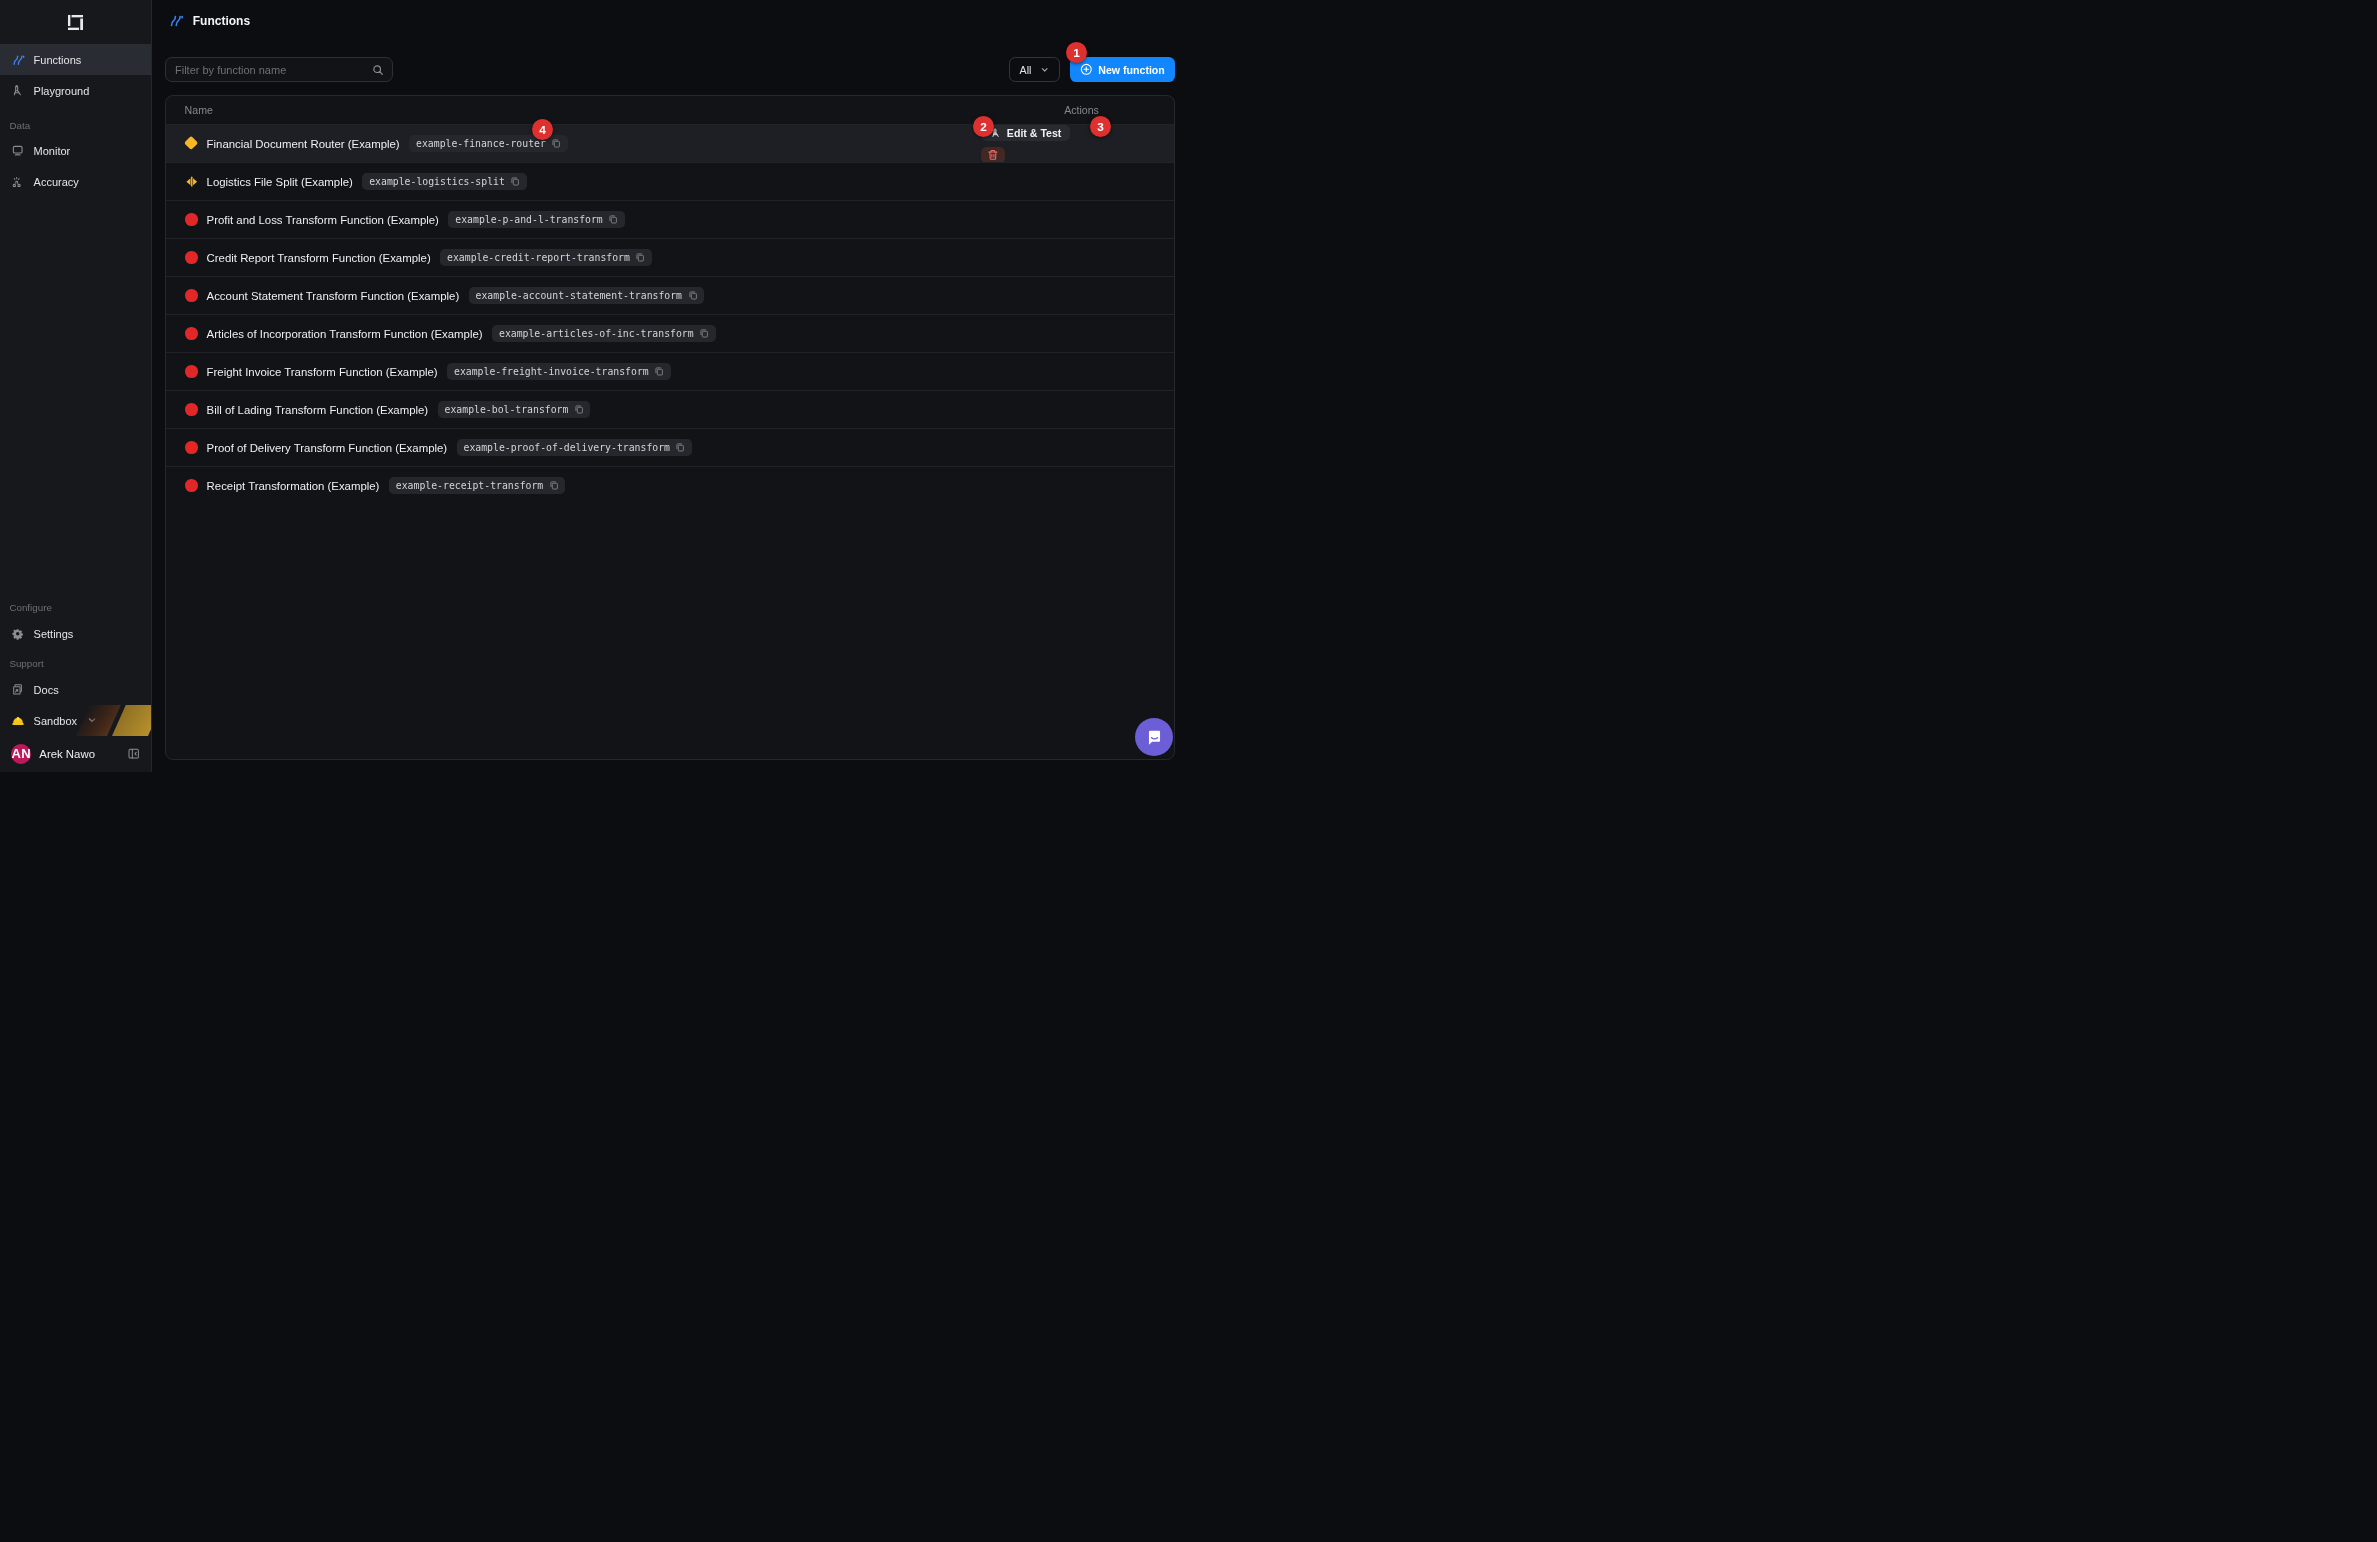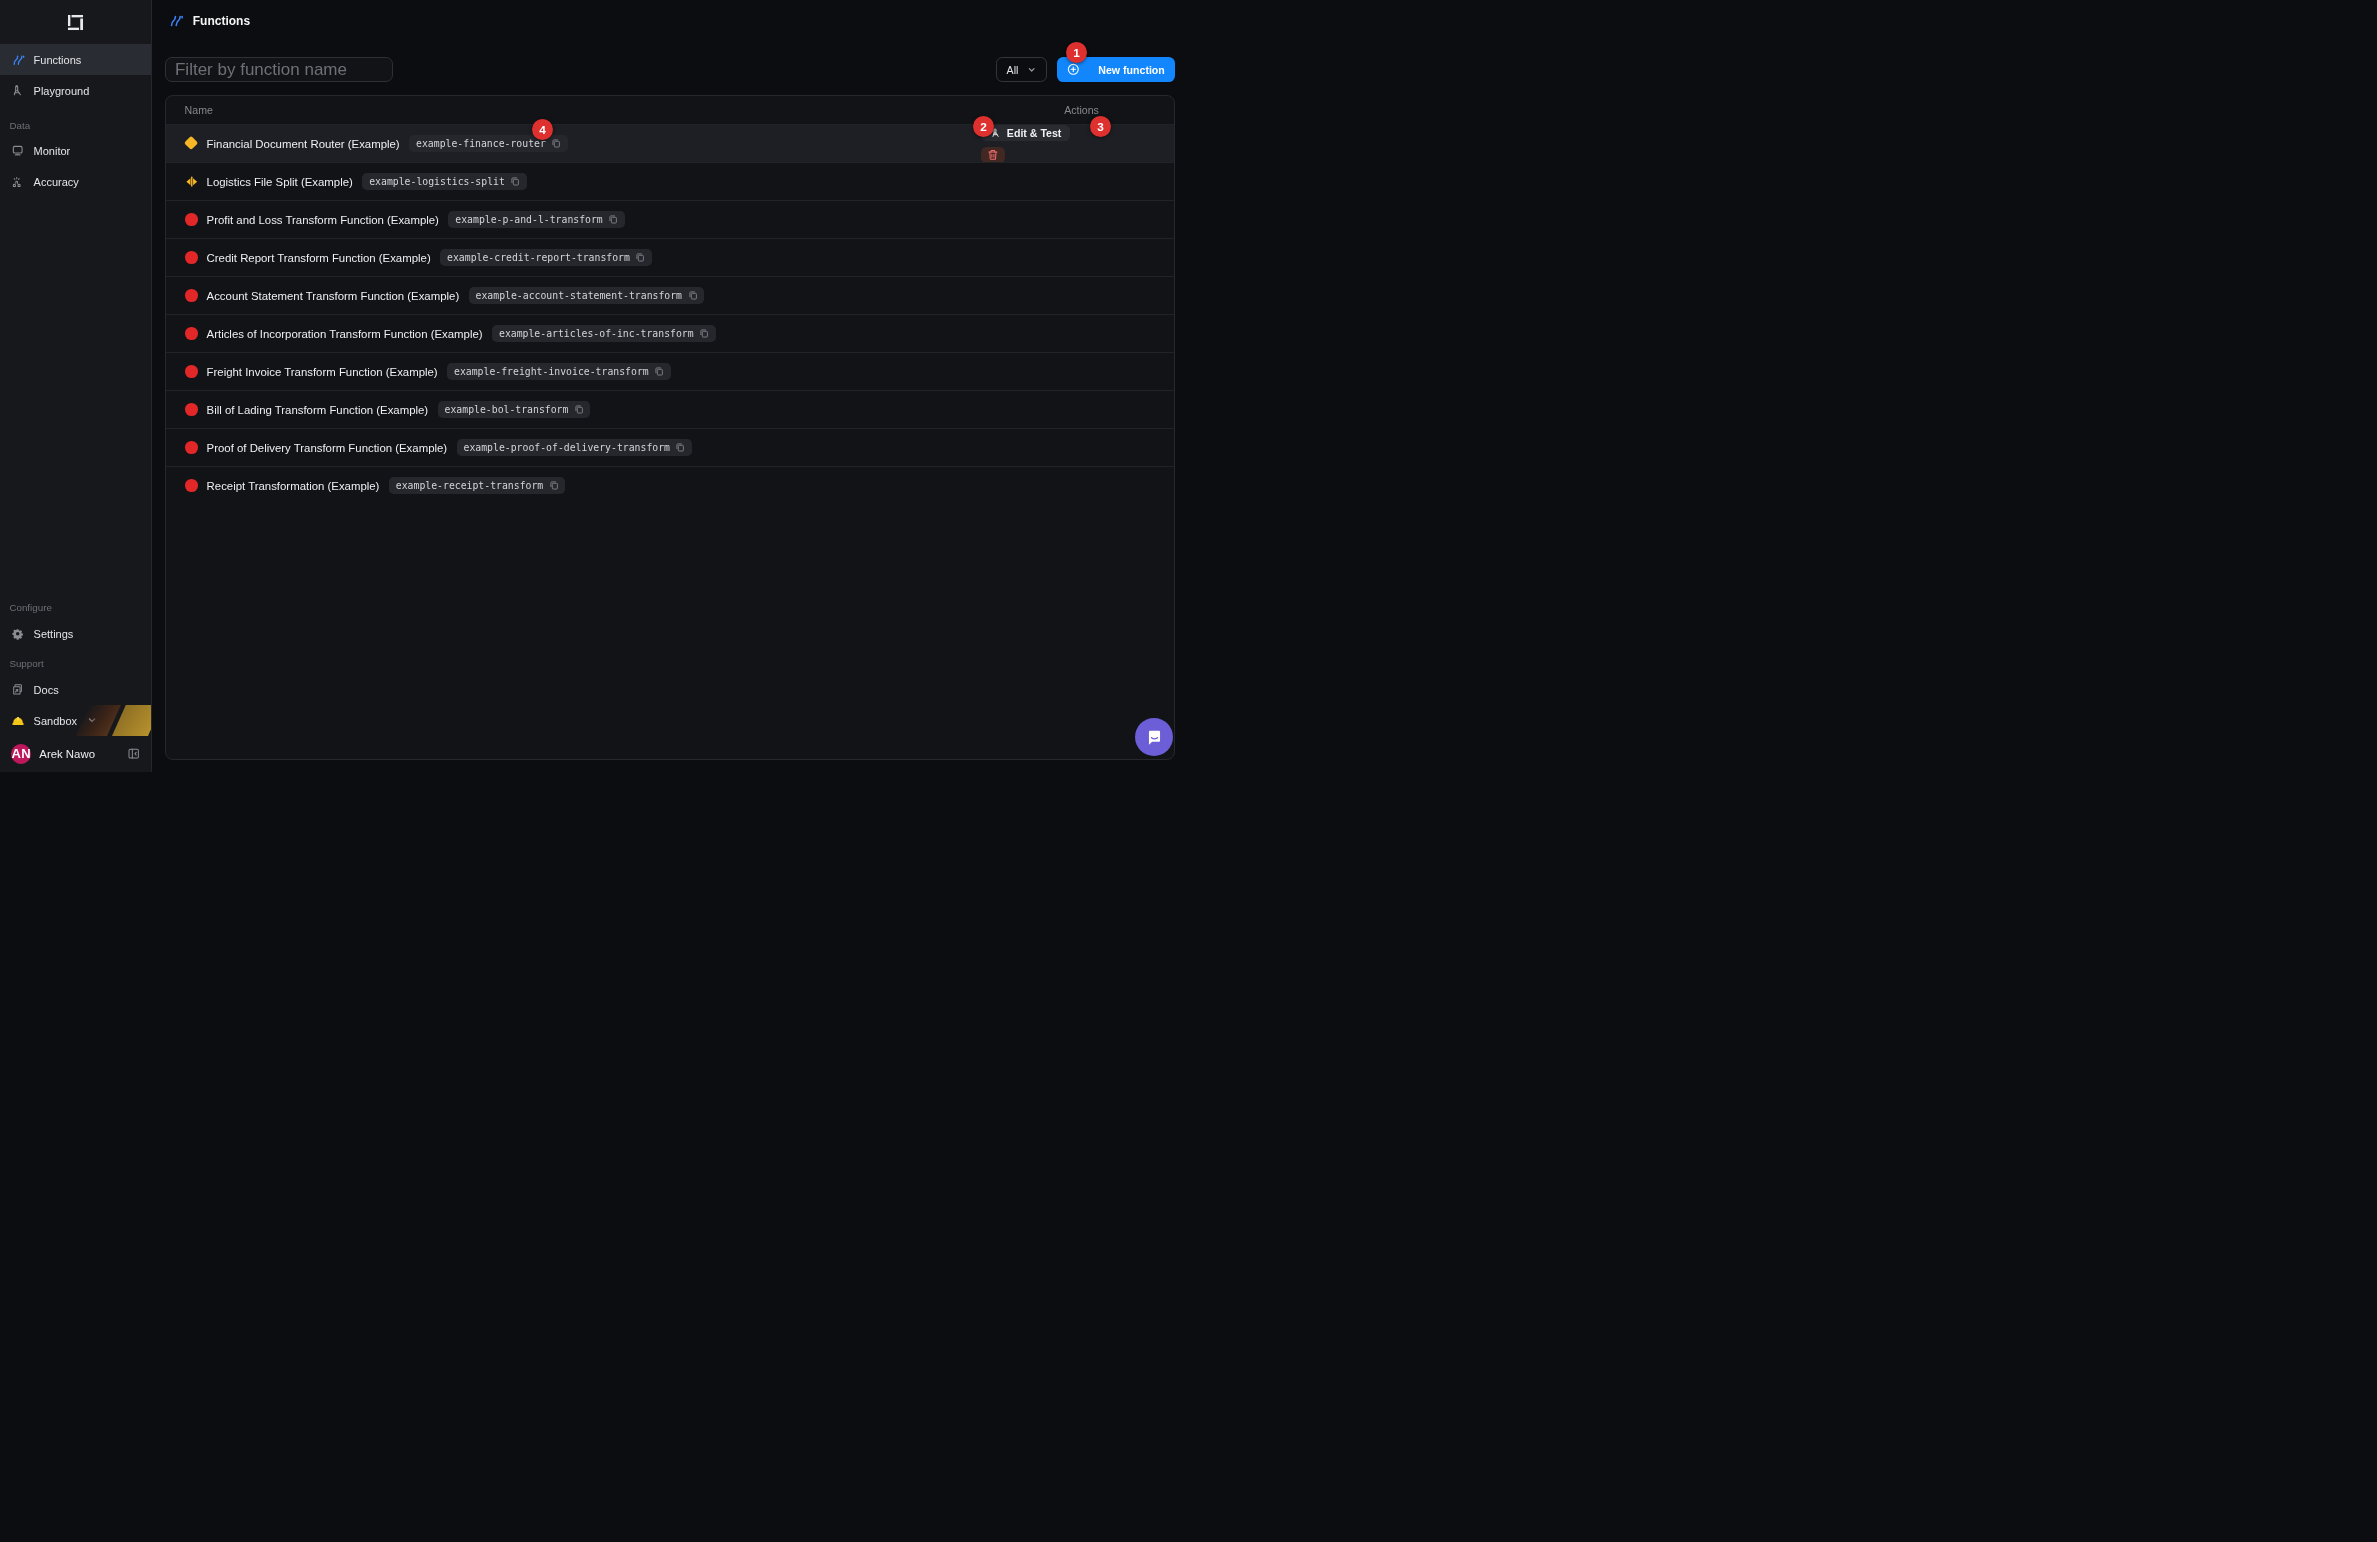--- a/index.html
+++ b/index.html
@@ -58,38 +58,38 @@
   }
   .page-title { font-size:12px; font-weight:700; color:#f4f5f7; }
 
   .filter-box {
     position:absolute; left:12.6px; top:57px; width:228px; height:25px;
     border:0.8px solid #2e3036; border-radius:7px; background:#121316;
     display:flex; align-items:center; padding:0 7.9px 0 9.4px;
   }
   .filter-box input {
     flex:1; background:transparent; border:none; outline:none;
-    font-size:17px; color:#d6d8db; font-family:"Liberation Sans", sans-serif;
+    font-size:11px; color:#d6d8db; font-family:"Liberation Sans", sans-serif;
   }
   .filter-box input::placeholder { color:#6e7076; }
 
   .toolbar-right {
     position:absolute; right:14px; top:57px; height:25px;
     display:flex; align-items:center; gap:9.4px;
   }
   .all-btn {
     height:25px; padding:0 9.4px; border:0.8px solid #33353b; border-radius:6.3px;
     background:transparent; color:#e5e6e9; font-size:10.6px;
     display:flex; align-items:center; gap:9px; cursor:pointer;
     font-family:"Liberation Sans", sans-serif;
   }
   .new-fn-btn {
     height:25px; padding:0 10.2px; border:none; border-radius:6.3px;
     background:#1287fd; color:#ffffff; font-size:10.6px; font-weight:700;
-    display:flex; align-items:center; gap:19px; cursor:pointer;
+    display:flex; align-items:center; gap:6px; cursor:pointer;
     font-family:"Liberation Sans", sans-serif;
   }
 
   
   .panel {
     position:absolute; left:12.6px; right:14px; top:95px; height:665px;
     border:0.8px solid #27282d; border-radius:7.9px; background:#121316;
     overflow:hidden;
   }
   .thead {

